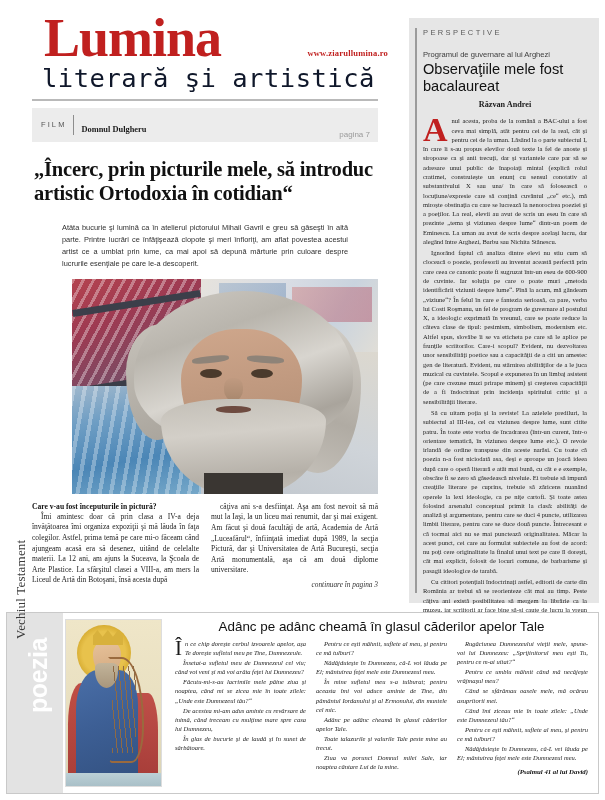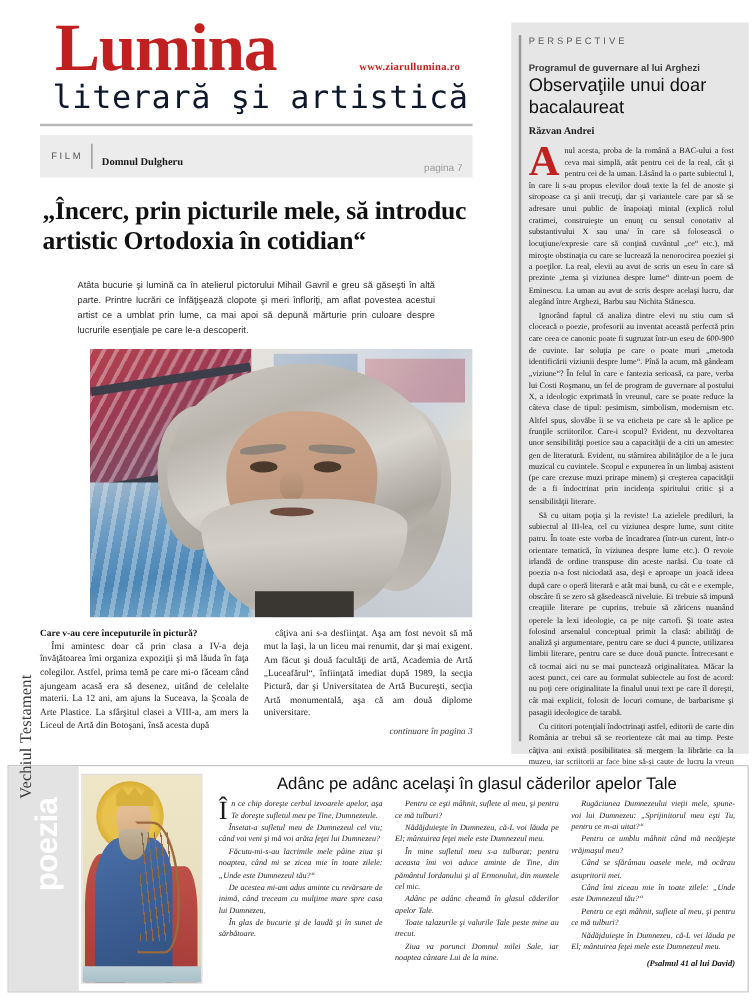--- a/index.html
+++ b/index.html
@@ -28,21 +28,21 @@
     font-weight:bold; font-size:54px; line-height:0.92;
     color:#c0201f; letter-spacing:-1px;
     margin:0 0 0 12px;
   }
   .logo-sub {
     font-family:"DejaVu Sans Mono", monospace;
     font-size:25.5px; line-height:1; color:#0f172a;
     letter-spacing:0.5px; margin:2px 0 0 10px; white-space:nowrap;
   }
   .logo-url {
-    position:absolute; right:32px; top:48px;
+    position:absolute; right:12px; top:48px;
     font-family:"Liberation Serif", serif; font-weight:bold;
     font-size:8.5px; color:#c0201f; letter-spacing:0.2px;
   }
   .mast-rule { border-top:1px solid #b9b9b9; margin:8px 22px 0 22px; }
   .mast-line {
     text-align:center; font-family:"Liberation Sans", sans-serif;
     font-size:7.6px; font-weight:bold; color:#3a3a3a;
     padding:3px 0 3px 0; letter-spacing:0.1px;
   }
   .mast-rule2 { border-top:1px solid #b9b9b9; margin:0 22px; }
@@ -163,29 +163,29 @@
     position:absolute; right:6px; top:18px; width:190px; height:585px;
     background:#e6e6e6; padding:10px 12px 10px 14px;
   }
   .sb-bar { position:absolute; left:6px; top:10px; bottom:10px; width:2px; background:#9b9b9b; }
   .sb-kicker-cat {
     font-family:"Liberation Sans", sans-serif; font-size:7.5px;
     letter-spacing:2.4px; color:#5a5a5a; margin:0 0 13px 0;
   }
   .sb-kicker {
     font-family:"Liberation Sans", sans-serif; font-size:7.6px;
-    color:#3c3c3c; margin:12px 0 2px 0;font-weight:bold;
+    color:#3c3c3c; margin:12px 0 2px 0;
   }
   .sb-title {
     font-family:"Liberation Sans", sans-serif; font-size:14.6px;
     line-height:1.14; color:#111; font-weight:normal; margin:0 0 6px 0;
   }
   .sb-byline {
     font-family:"Liberation Serif", serif; font-weight:bold;
-    font-size:8.2px; color:#1a1a1a; text-align:left; margin:1px 0 7px 0;
+    font-size:8.2px; color:#1a1a1a; text-align:center; margin:1px 0 7px 0;
   }
   .sb-body {
     font-family:"Liberation Serif", serif;
     font-size:6.55px; line-height:1.42; color:#232323;
     text-align:justify; margin:0; text-indent:8px;
   }
   .sb-body.first { text-indent:0; }
   .sb-body.first::first-letter {
     float:left; font-family:"Liberation Serif", serif;
     font-size:34px; line-height:0.78; font-weight:bold;
@@ -320,35 +320,35 @@
           <div class="nose"></div>
           <div class="beard"></div>
           <div class="mouth"></div>
           <div class="neck"></div>
         </div>
       </div>
     </div>
 
     <div class="body-cols">
       <div class="bcol">
-        <div class="q">Care v-au cere începuturile în pictură?</div>
+        <div class="q">Care v-au fost începuturile în pictură?</div>
         <p class="bp">Îmi amintesc doar că prin clasa a IV-a deja învăţătoarea îmi organiza expoziţii şi mă lăuda în faţa colegilor. Astfel, prima temă pe care mi-o făceam când ajungeam acasă era să desenez, uitând de celelalte materii. La 12 ani, am ajuns la Suceava, la Şcoala de Arte Plastice. La sfârşitul clasei a VIII-a, am mers la Liceul de Artă din Botoşani, însă acesta după</p>
       </div>
       <div class="bcol">
         <p class="bp">câţiva ani s-a desfiinţat. Aşa am fost nevoit să mă mut la Iaşi, la un liceu mai renumit, dar şi mai exigent. Am făcut şi două facultăţi de artă, Academia de Artă „Luceafărul“, înfiinţată imediat după 1989, la secţia Pictură, dar şi Universitatea de Artă Bucureşti, secţia Artă monumentală, aşa că am două diplome universitare.</p>
         <div class="jump">continuare în pagina 3</div>
       </div>
     </div>
   </div>
 
   <div class="sidebar">
     <div class="sb-bar"></div>
     <div class="sb-kicker-cat">PERSPECTIVE</div>
     <div class="sb-kicker">Programul de guvernare al lui Arghezi</div>
-    <h2 class="sb-title">Observaţiile unui doar bacalaureat</h2>
+    <h2 class="sb-title">Observaţiile mele fost bacalaureat</h2>
     <div class="sb-byline">Răzvan Andrei</div>
     <p class="sb-body first">Anul acesta, proba de la română a BAC-ului a fost ceva mai simplă, atât pentru cei de la real, cât şi pentru cei de la uman. Lăsând la o parte subiectul I, în care li s-au propus elevilor două texte la fel de anoste şi siropoase ca şi anii trecuţi, dar şi variantele care par să se adresare unui public de înapoiaţi mintal (explică rolul cratimei, construieşte un enunţ cu sensul conotativ al substantivului X sau una/ în care să folosească o locuţiune/expresie care să conţină cuvântul „ce“ etc.), mă miroşte obstinaţia cu care se lucrează la nenorocirea poeziei şi a poeţilor. La real, elevii au avut de scris un eseu în care să prezinte „tema şi viziunea despre lume“ dintr-un poem de Eminescu. La uman au avut de scris despre acelaşi lucru, dar alegând între Arghezi, Barbu sau Nichita Stănescu.</p>
     <p class="sb-body">Ignorând faptul că analiza dintre elevi nu stiu cum să cloceacă o poezie, profesorii au inventat această perfectă prin care ceea ce canonic poate fi sugruzat într-un eseu de 600-900 de cuvinte. Iar soluţia pe care o poate muri „metoda identificării viziunii despre lume“. Pînă la acum, mă gândeam „viziune“? În felul în care e fantezia serioasă, ca pare, verba lui Costi Roşmanu, un fel de program de guvernare al postului X, a ideologic exprimată în vreunul, care se poate reduce la câteva clase de tipul: pesimism, simbolism, modernism etc. Altfel spus, slovăbe îi se va eticheta pe care să le aplice pe frunţile scriitorilor. Care-i scopul? Evident, nu dezvoltarea unor sensibilităţi poetice sau a capacităţii de a citi un amestec gen de literatură. Evident, nu stârnirea abilităţilor de a le juca muzical cu cuvintele. Scopul e expunerea în un limbaj asistent (pe care crezuse muzi prirape minem) şi creşterea capacităţii de a fi îndoctrinat prin incidenţa spiritului critic şi a sensibilităţii literare.</p>
     <p class="sb-body">Să cu uitam poţia şi la reviste! La azielele prediluri, la subiectul al III-lea, cel cu viziunea despre lume, sunt citite patru. În toate este vorba de încadrarea (într-un curent, într-o orientare tematică, în viziunea despre lume etc.). O revoie irlandă de ordine transpuse din aceste narăsi. Cu toate că poezia n-a fost niciodată asa, deşi e aproape un joacă ideea după care o operă literară e atât mai bună, cu cât e e exemple, obscâre fi se zero să găsedească niveluie. Ei trebuie să impună creaţiile literare pe cuprins, trebuie să zăricens nuanând operele la lexi ideologie, ca pe niţe cartofi. Şi toate astea folosind arsenalul conceptual primit la clasă: abilităţi de analiză şi argumentare, pentru care se duci 4 puncte, utilizarea limbii literare, pentru care se duce două puncte. Întrecesant e că tocmai aici nu se mai punctează originalitatea. Măcar la acest punct, cei care au formulat subiectele au fost de acord: nu poţi cere originalitate la finalul unui text pe care îl doreşti, cât mai explicit, folosit de locuri comune, de barbarisme şi pasagii ideologice de tarabă.</p>
     <p class="sb-body">Cu cititori potenţiali îndoctrinaţi astfel, editorii de carte din România ar trebui să se reorienteze cât mai au timp. Peste câţiva ani există posibilitatea să mergem la librărie ca la muzeu, iar scriitorii ar face bine să-şi caute de lucru la vreun call-center. Altfel spus, ar trebui să-şi schimbe urgent viziunea despre lume.</p>
   </div>
 
   <div class="poezia">
 
     <div class="poezia-rail">
@@ -365,21 +365,21 @@
         <div class="head-d"></div>
         <div class="crown"></div>
         <div class="beard-d"></div>
         <div class="harp"></div>
         <div class="harp-strings"></div>
         <div class="icon-base"></div>
       </div>
     </div>
 
     <div class="poezia-main">
-      <div class="poezia-title">Adânc pe adânc acelaşi în glasul căderilor apelor Tale</div>
+      <div class="poezia-title">Adânc pe adânc cheamă în glasul căderilor apelor Tale</div>
       <div class="psalm-cols">
         <div class="pcol">
           <p class="pp first">În ce chip doreşte cerbul izvoarele apelor, aşa Te doreşte sufletul meu pe Tine, Dumnezeule.</p>
           <p class="pp">Însetat-a sufletul meu de Dumnezeul cel viu; când voi veni şi mă voi arăta feţei lui Dumnezeu?</p>
           <p class="pp">Făcutu-mi-s-au lacrimile mele pâine ziua şi noaptea, când mi se zicea mie în toate zilele: „Unde este Dumnezeul tău?“</p>
           <p class="pp">De acestea mi-am adus aminte cu revărsare de inimă, când treceam cu mulţime mare spre casa lui Dumnezeu,</p>
           <p class="pp">În glas de bucurie şi de laudă şi în sunet de sărbătoare.</p>
         </div>
         <div class="pcol">
           <p class="pp">Pentru ce eşti mâhnit, suflete al meu, şi pentru ce mă tulburi?</p>

